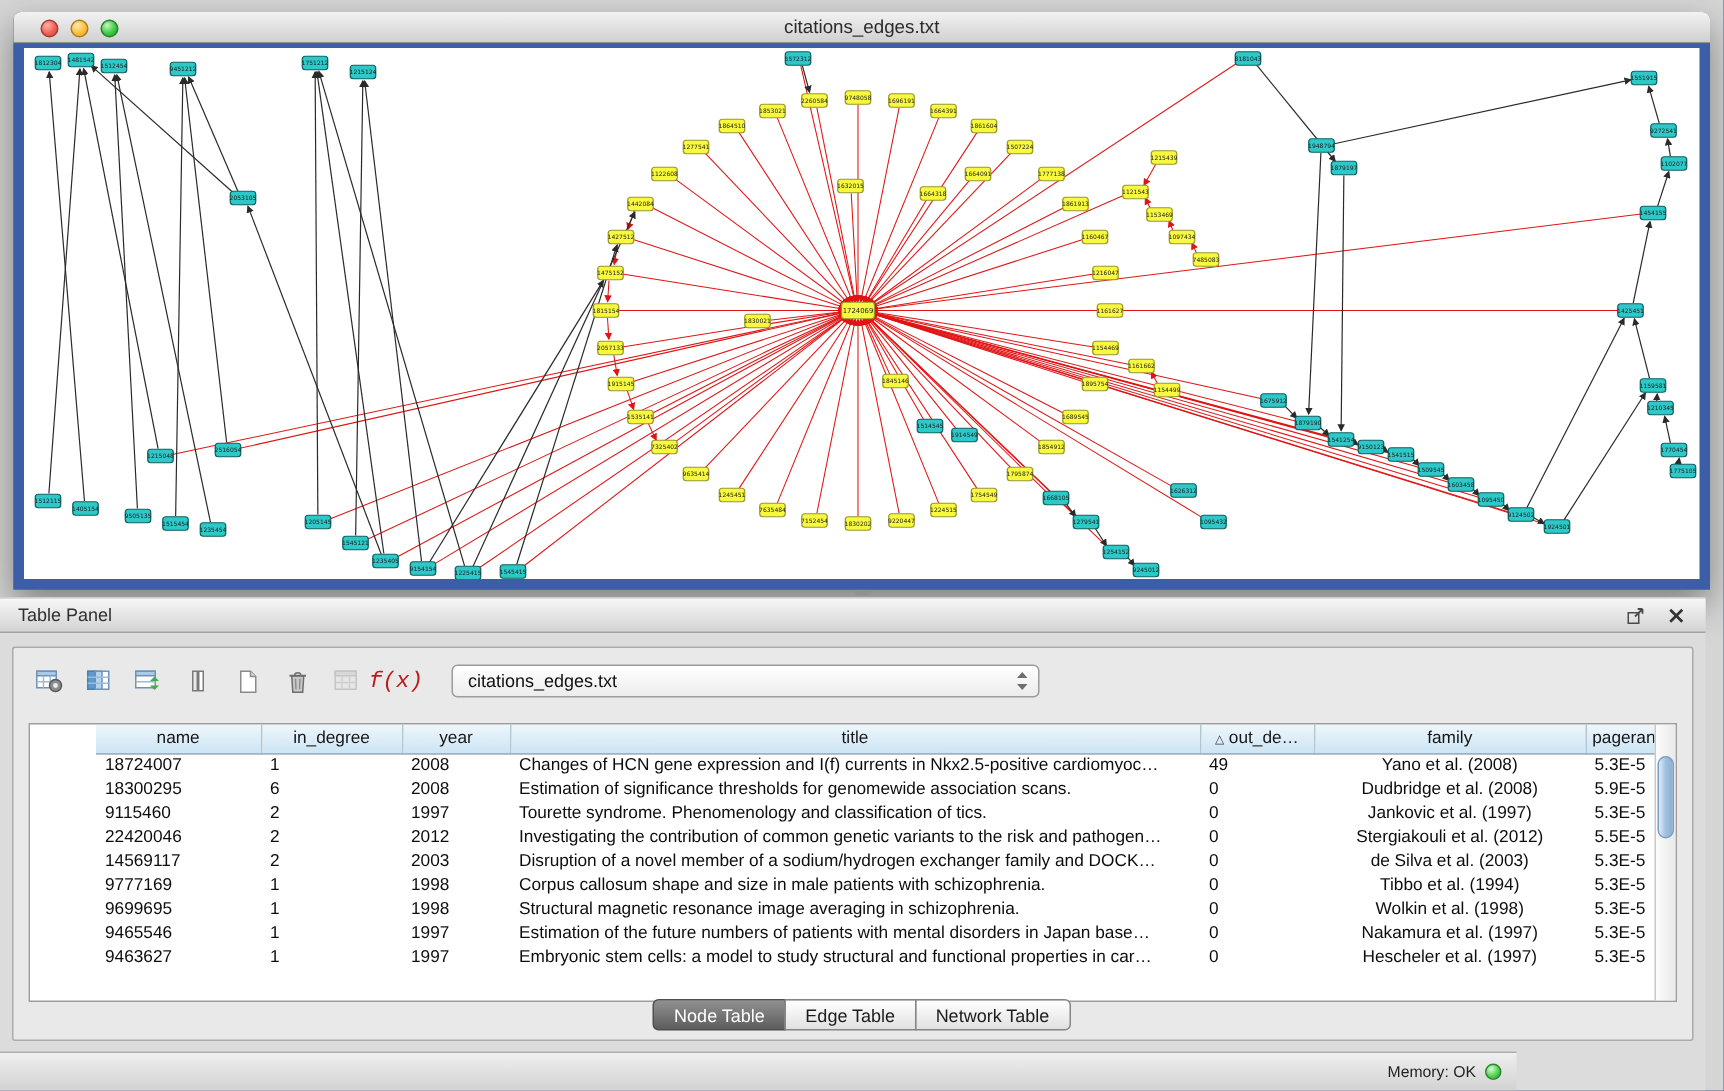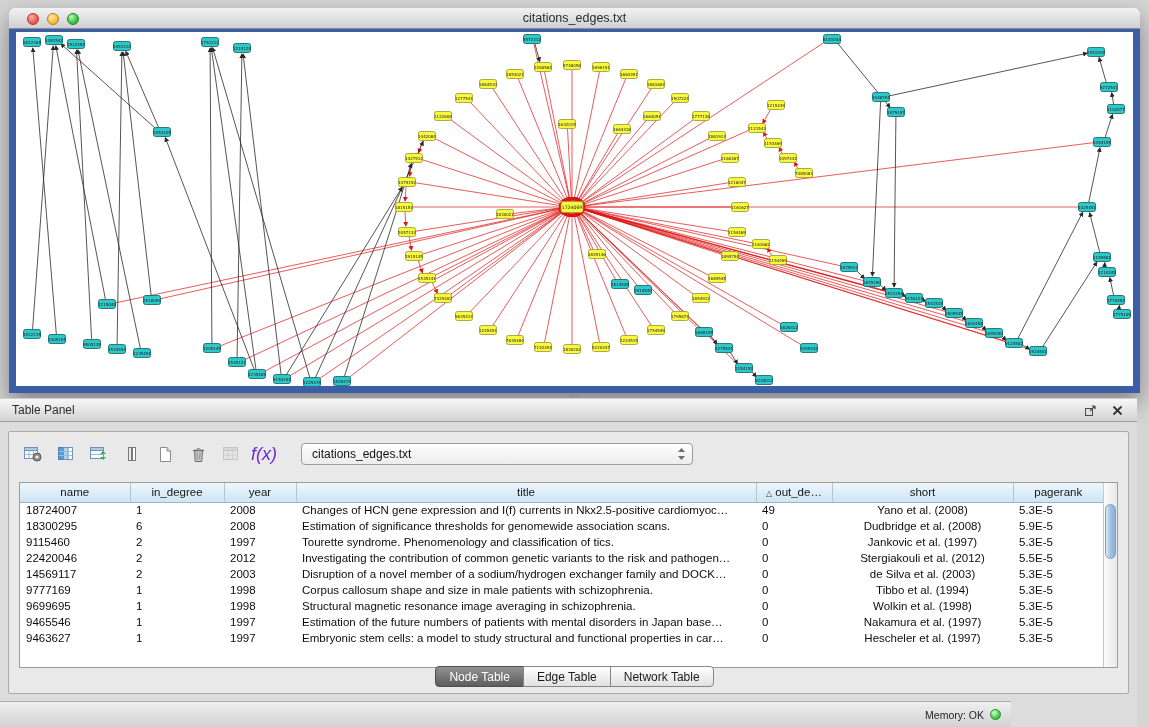--- a/index.html
+++ b/index.html
@@ -38,28 +38,28 @@
     display:flex; align-items:center; padding:0 12px; }
   .panel-title { font-size:12px; color:#2f2f2f; }
   .panel-header-actions { margin-left:auto; display:flex; align-items:center; gap:12px; }
   .hdr-btn { display:flex; align-items:center; justify-content:center; width:15px; height:15px; }
 
   .panel-inner { position:absolute; left:8px; right:8px; top:33px; bottom:33px;
     background:#e9e9e9; border:1px solid #ababab; border-radius:2px; }
   .toolbar { display:flex; align-items:center; padding:11px 10px 4px 12px; gap:9px; }
   .tool { width:24px; height:20px; display:flex; align-items:center; justify-content:center; }
   .tool.disabled { opacity:.45; }
-  .fx { font-family:Liberation Sans, sans-serif; font-style:italic; font-size:18px; color:#6d28d9; }
+  .fx { font-family:Liberation Mono, monospace; font-style:italic; font-size:15px; color:#b91c1c; }
   .combo { margin-left:16px; width:392px; height:22px;
     background:linear-gradient(#ffffff,#ececec); border:1px solid #9c9c9c; border-radius:4px;
     display:flex; align-items:center; padding:0 6px 0 10px; }
   .combo-value { font-size:12px; color:#101010; flex:1; }
 
   .table-wrap { position:absolute; left:10px; right:10px; top:50px; height:186px;
-    background:#fff; border:1px solid #9d9d9d; overflow:hidden; }
+    background:#fff; border:1px solid #9d9d9d; overflow:hidden;padding-left:44px; }
   table.data { border-collapse:collapse; table-layout:fixed; width:calc(100% - 14px); font-size:11.5px; }
   table.data th { height:19px; background:linear-gradient(#eef6fc,#cde5f4);
     border-right:1px solid #b3c5d1; border-bottom:1px solid #9db4c2;
     font-weight:normal; color:#161616; padding:0 4px; overflow:hidden; white-space:nowrap; text-align:center; }
   table.data th:last-child { border-right:none; }
   table.data td { height:16px; padding:0 6px; white-space:nowrap; overflow:hidden; color:#0d0d0d; }
   table.data td:nth-child(6) { text-align:center; }
   .sort-glyph { font-size:8px; color:#3d3d3d; margin-right:3px; }
   col.c0{width:110px} col.c1{width:94px} col.c2{width:72px} col.c3{width:460px}
   col.c4{width:76px} col.c5{width:181px}
@@ -549,21 +549,21 @@
             <col class="c5">
             <col class="c6">
         </colgroup>
         <thead>
             <tr id="thead-row">
               <th><span>name</span></th>
               <th><span>in_degree</span></th>
               <th><span>year</span></th>
               <th><span>title</span></th>
               <th><span class="sort-glyph">△</span><span>out_de…</span></th>
-              <th><span>short</span></th>
+              <th><span>family</span></th>
               <th><span>pagerank</span></th>
             </tr>
           </thead>
         <tbody id="tbody">
             <tr>
               <td>18724007</td>
               <td>1</td>
               <td>2008</td>
               <td>Changes of HCN gene expression and I(f) currents in Nkx2.5-positive cardiomyoc…</td>
               <td>49</td>

